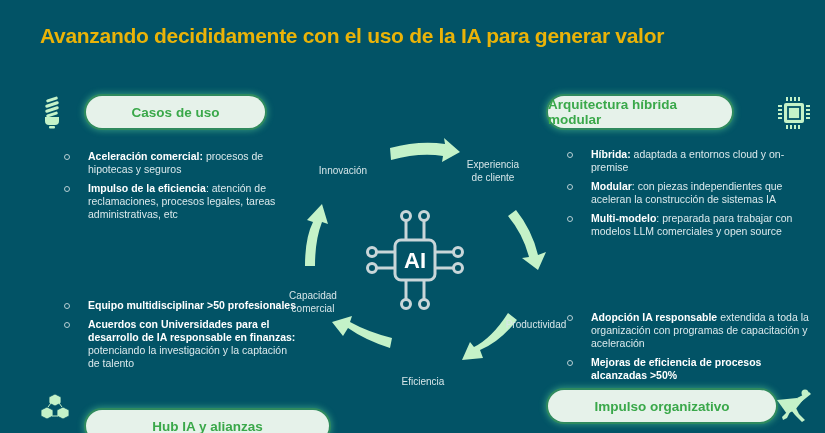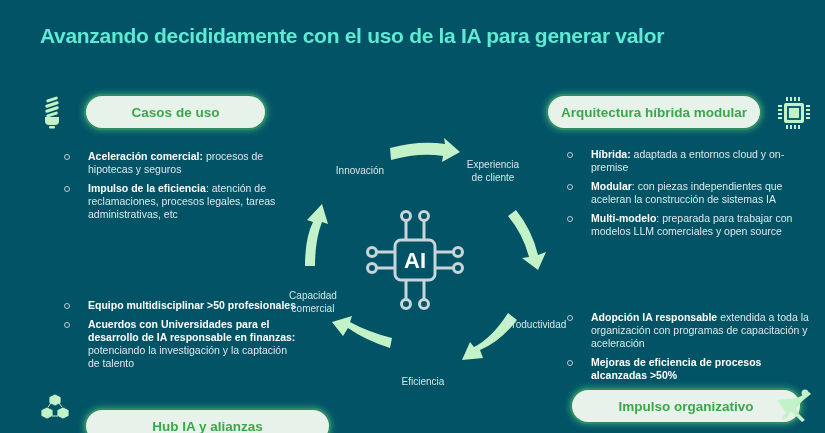--- a/index.html
+++ b/index.html
@@ -9,21 +9,21 @@
     font-family: "Liberation Sans", "DejaVu Sans", sans-serif;
     color: #ffffff;
     position: relative;
   }
   .title {
     position: absolute;
     left: 40px; top: 24px;
     font-size: 21px;
     font-weight: bold;
     letter-spacing: -0.3px;
-    color: #5eead4;
+    color: #eab308;
   }
   .pill {
     position: absolute;
     height: 32px;
     border-radius: 16px;
     background: #e6f2ea;
     box-shadow: 0 0 0 2px #2f8a5e, 0 0 6px 3px rgba(100,220,150,0.45);
     color: #3aa84a;
     font-weight: bold;
     font-size: 13.5px;
@@ -78,21 +78,21 @@
   </svg>
 </div>
 <div class="pill" style="left:86px; top:96px; width:179px;">
   <span>Casos de uso</span>
 </div>
 <ul class="list" style="left:60px; top:150px; width:230px;">
   <li><b>Aceleración comercial:</b><span> procesos de hipotecas y seguros</span></li>
   <li><b>Impulso de la eficiencia</b><span>: atención de reclamaciones, procesos legales, tareas administrativas, etc</span></li>
 </ul>
 
-<div class="pill" style="left:548px; top:96px; width:212px;">
+<div class="pill" style="left:548px; top:96px; width:184px;">
   <span>Arquitectura híbrida modular</span>
 </div>
 <div class="icon" style="left:777px; top:96px;">
   <svg width="34" height="34" viewBox="0 0 34 34">
     <g fill="#c4f2c8">
       <rect x="7" y="7" width="20" height="20" rx="2"></rect>
       <rect x="9" y="1" width="2" height="4"></rect>
         <rect x="13" y="1" width="2" height="4"></rect>
         <rect x="17" y="1" width="2" height="4"></rect>
         <rect x="21" y="1" width="2" height="4"></rect>
@@ -133,21 +133,21 @@
   </svg>
 </div>
 <div class="pill" style="left:86px; top:410px; width:243px;">
   <span>Hub IA y alianzas</span>
 </div>
 
 <ul class="list" style="left:563px; top:311px; width:250px;">
   <li><b>Adopción IA responsable</b><span> extendida a toda la organización con programas de capacitación y aceleración</span></li>
   <li><b>Mejoras de eficiencia de procesos alcanzadas &gt;50%</b><span></span></li>
 </ul>
-<div class="pill" style="left:548px; top:390px; width:228px;margin-left:24px;">
+<div class="pill" style="left:548px; top:390px; width:228px;">
   <span>Impulso organizativo</span>
 </div>
 <div class="icon" style="left:775px; top:388px;">
   <svg width="40" height="36" viewBox="0 0 40 36">
     <g fill="#c4f2c8">
       <circle cx="30" cy="5" r="3.5"></circle>
       <path d="M2 12 L22 10 L28 12 L20 22 L12 26 Z"></path>
       <path d="M22 10 L34 4 L36 6 L26 14 Z"></path>
       <path d="M20 18 L24 26 L30 32 L27 34 L20 27 L16 22 Z"></path>
       <path d="M16 22 L12 30 L8 32 L7 29 L12 24 Z"></path>
@@ -163,21 +163,21 @@
     <path d="M246 80 Q262 100 268 125 L276 122 L268 140 L252 128 L259 127 Q253 104 238 86 Z"></path>
 
     <path d="M247 190 Q230 212 210 220 L213 228 L192 230 L200 212 L204 217 Q222 208 238 183 Z"></path>
 
     <path d="M120 218 Q95 210 78 198 L73 206 L62 192 L82 186 L80 192 Q98 202 122 208 Z"></path>
 
     <path d="M35 136 Q35 108 43 92 L37 90 L52 74 L58 94 L52 92 Q45 110 45 136 Z"></path>
   </g>
 </svg>
 
-<div class="cycle-label" style="left:323px; top:164px; width:74px;">
+<div class="cycle-label" style="left:306px; top:164px; width:74px;">
   <span>Innovación</span>
 </div>
 <div class="cycle-label" style="left:455px; top:158px; width:76px;">
   <div>Experiencia</div>
   <div>de cliente</div>
 </div>
 <div class="cycle-label" style="left:495px; top:294px; width:82px;margin-top:24px;">
   <span>Productividad</span>
 </div>
 <div class="cycle-label" style="left:390px; top:375px; width:66px;">

